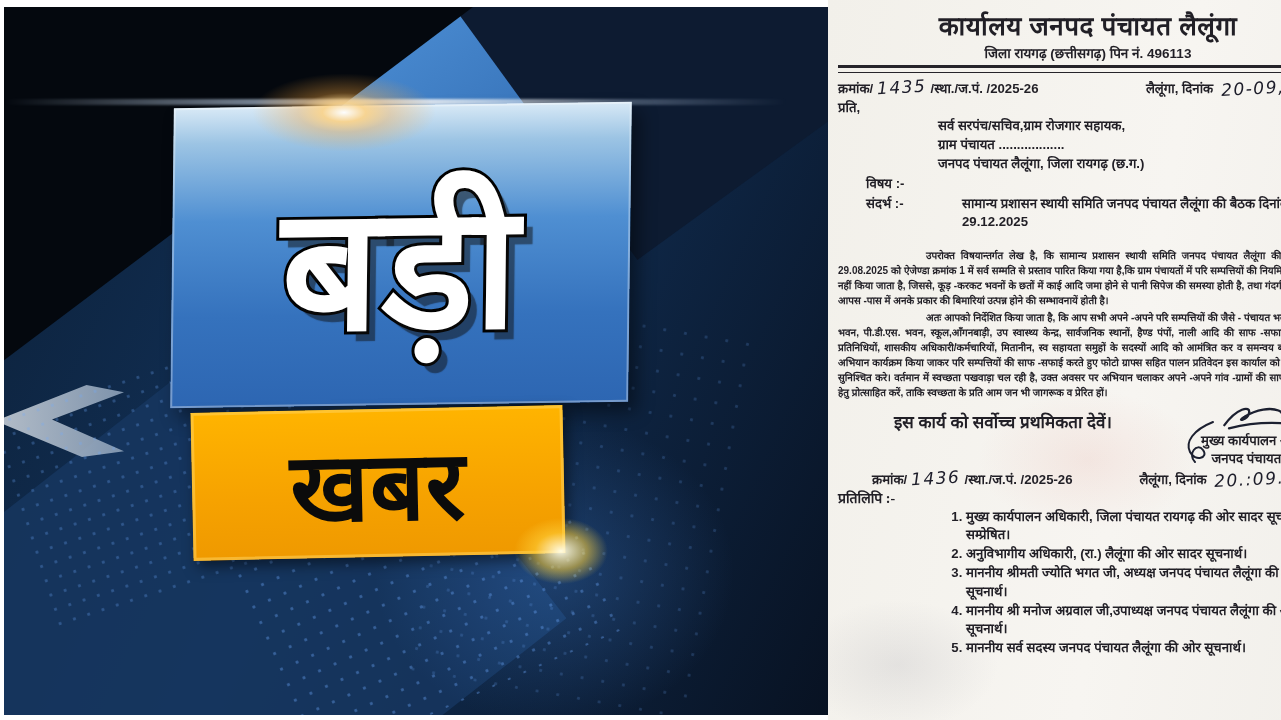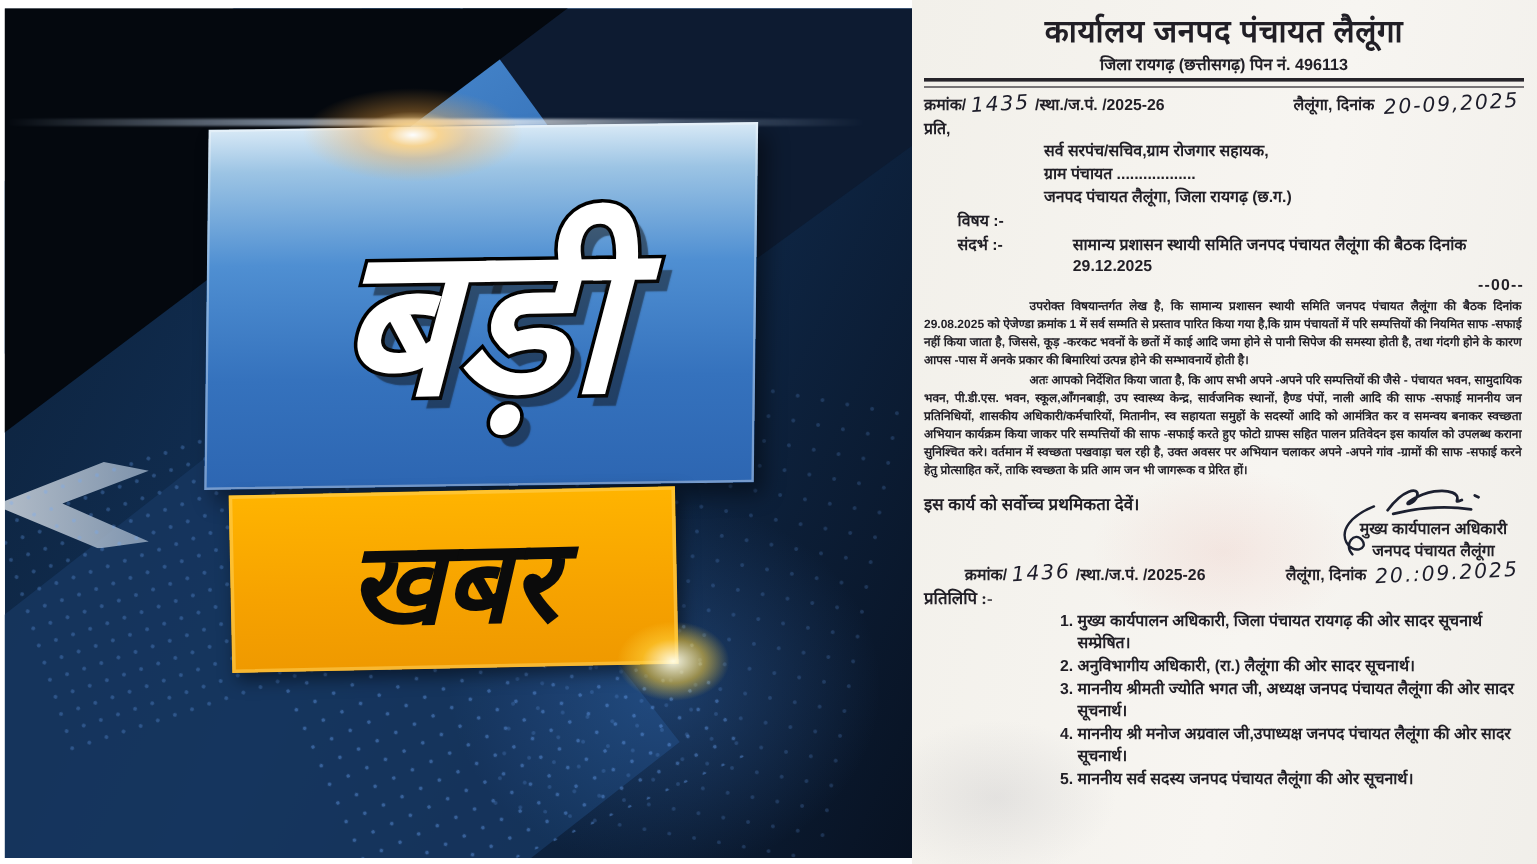--- a/index.html
+++ b/index.html
@@ -1,23 +1,23 @@
 <!DOCTYPE html>
 <html><head>
 <meta charset="utf-8">
 <style>
   html,body{margin:0;padding:0;}
   body{font-family:"Liberation Sans",sans-serif;background:#ffffff;}
   .screen{position:relative;width:1281px;height:720px;overflow:hidden;display:flex;background:#fff;}
 
   
-  .news{position:relative;width:760px;height:720px;box-sizing:border-box;
+  .news{position:relative;width:828px;height:720px;box-sizing:border-box;
         border-left:4px solid #ffffff;border-top:7px solid #ffffff;border-bottom:5px solid #ffffff;
         background:linear-gradient(115deg,#0c2038 0%,#123158 45%,#081222 100%);
-        overflow:hidden;flex:0 0 auto;font-style:italic;}
+        overflow:hidden;flex:0 0 auto;}
   .news .shape{position:absolute;}
   .band-tr{right:-180px;top:-150px;width:760px;height:320px;z-index:1;
            background:linear-gradient(180deg,#4c8ed4 0%,#2a62a8 100%);transform:rotate(-36deg);}
   .wedge-tr{right:-280px;top:-330px;width:660px;height:430px;z-index:2;
             background:#0d1b31;transform:rotate(-36deg);}
   .wedge-tl{left:-320px;top:-330px;width:780px;height:560px;z-index:3;
             background:#04080e;transform:rotate(-37deg);}
   .band-ml{left:-140px;top:60px;width:540px;height:115px;z-index:2;
            background:linear-gradient(90deg,#2a5c9e,#17406f);transform:rotate(-37deg);}
   .bl-light{left:-160px;top:430px;width:660px;height:430px;z-index:1;
@@ -75,21 +75,21 @@
   .hw{font-family:"DejaVu Sans",sans-serif;font-style:italic;font-weight:400;font-size:17px;
       letter-spacing:1.5px;display:inline-block;transform:rotate(-3deg);padding:0 4px;color:#1d1d2a;}
   .salutation{font-size:13.2px;margin-top:1px;}
   .addressee{margin-left:100px;font-size:13.2px;line-height:1.45;}
   .meta-row{display:flex;font-size:13.2px;margin-top:2px;line-height:1.35;padding-left:28px;}
   .meta-label{flex:0 0 96px;}
   .meta-value{flex:1;}
   .separator{text-align:right;font-size:13.2px;letter-spacing:1px;line-height:1.2;}
   .para{font-size:10px;line-height:1.5;text-align:justify;text-indent:88px;margin:2px 2px 0 0;}
   .close-row{display:flex;justify-content:space-between;align-items:flex-start;margin-top:2px;}
-  .closing{font-size:14px;padding-top:8px;}
+  .closing{font-size:17px;margin-left:56px;padding-top:8px;}
   .sig-block{position:relative;text-align:center;margin-right:14px;line-height:1.35;font-size:13.2px;}
   .sig-block .scribble{display:block;margin:0 auto -4px;}
   .sig-loop{position:absolute;left:-18px;top:18px;}
   .ref-row2{padding-left:34px;margin-top:0;}
   .copy-label{font-size:14px;margin-top:0;font-family:Liberation Serif, serif;}
   ol.copies{margin:1px 0 0 0;padding-left:112px;font-size:13.2px;line-height:1.38;}
   ol.copies li{margin:0 0 1px 16px;}
 </style>
 </head>
 <body>

